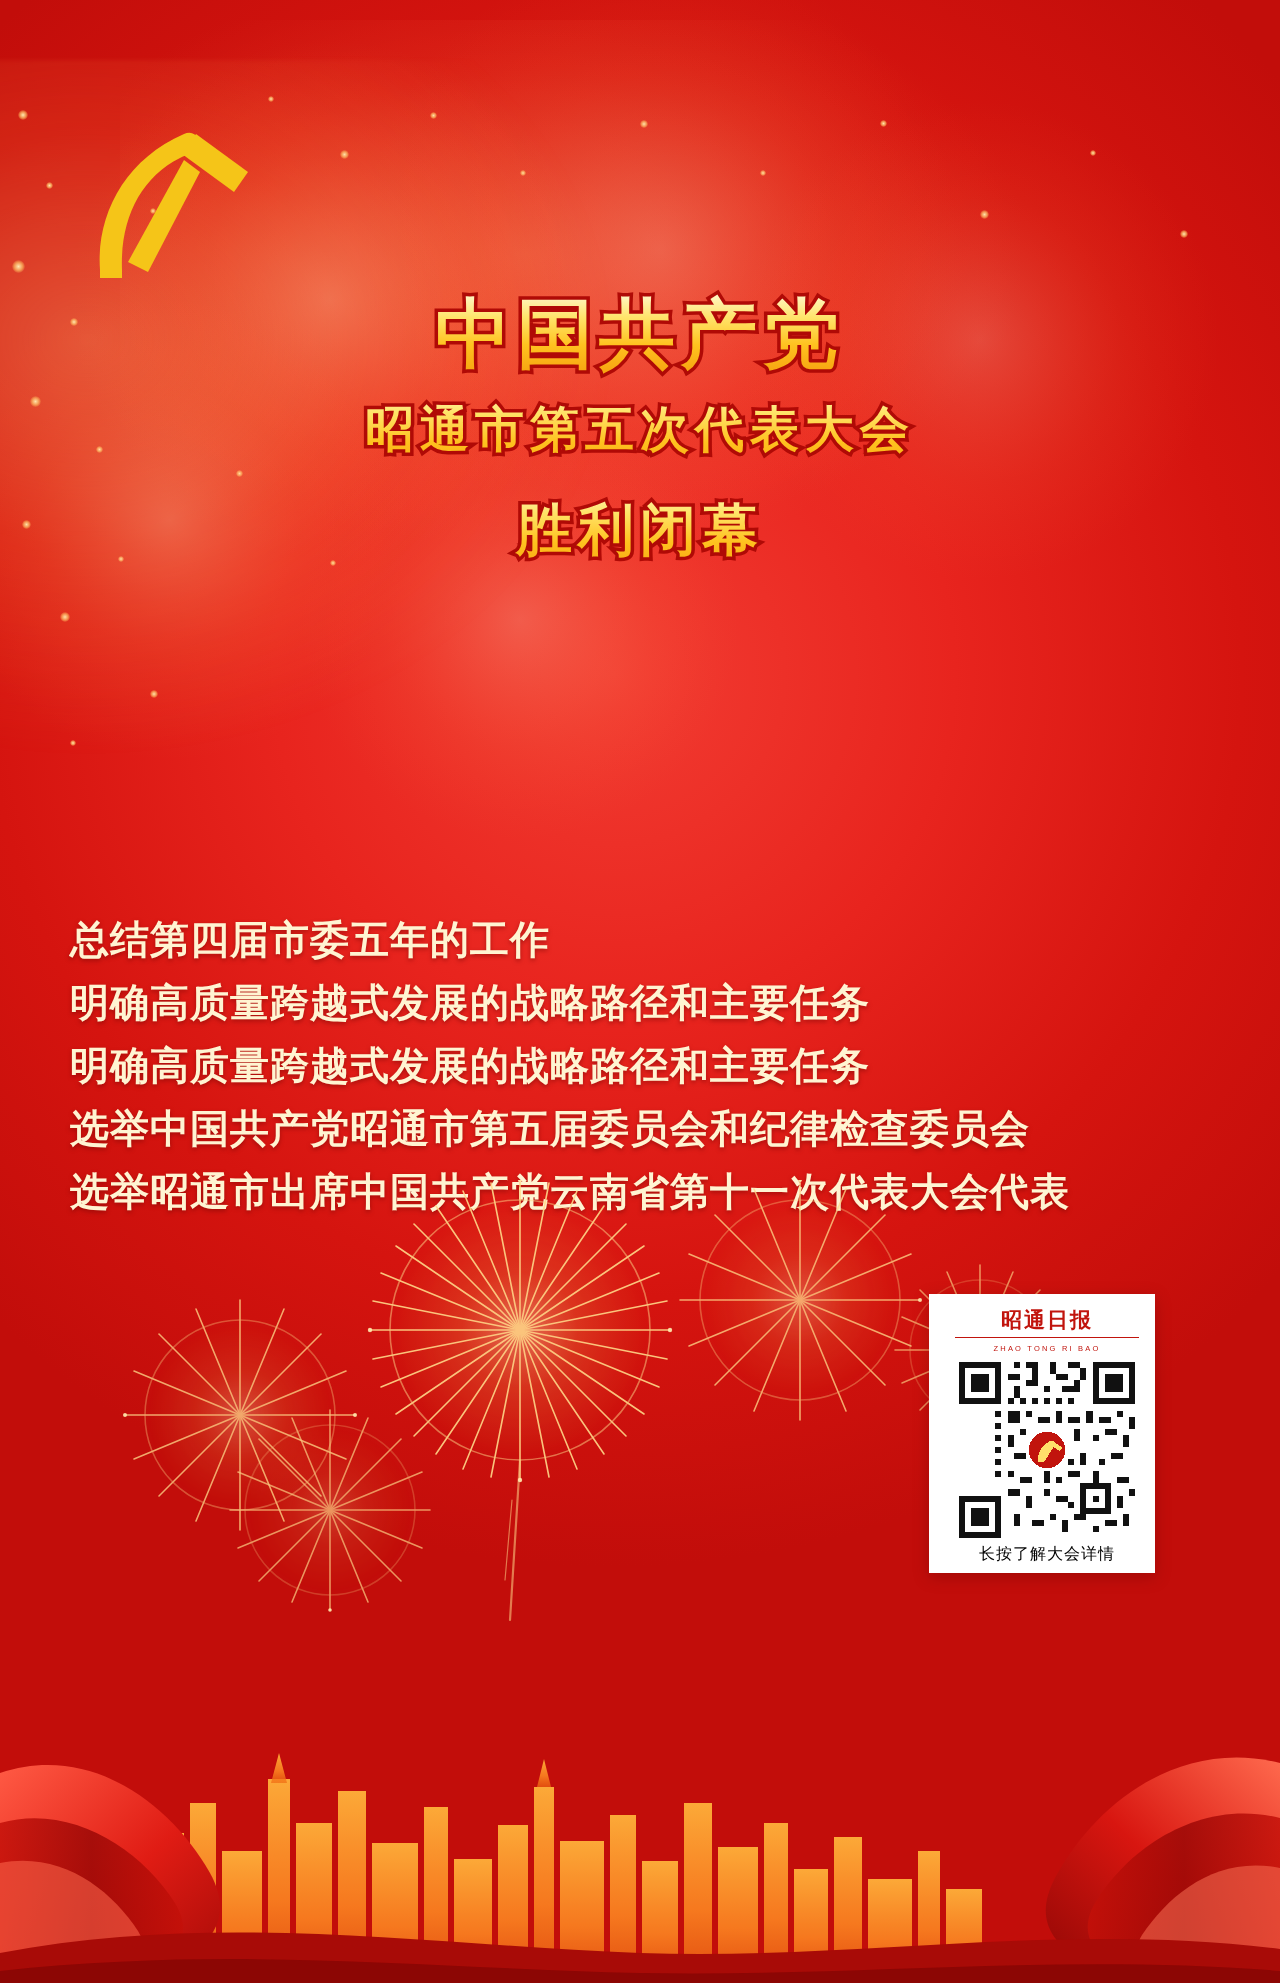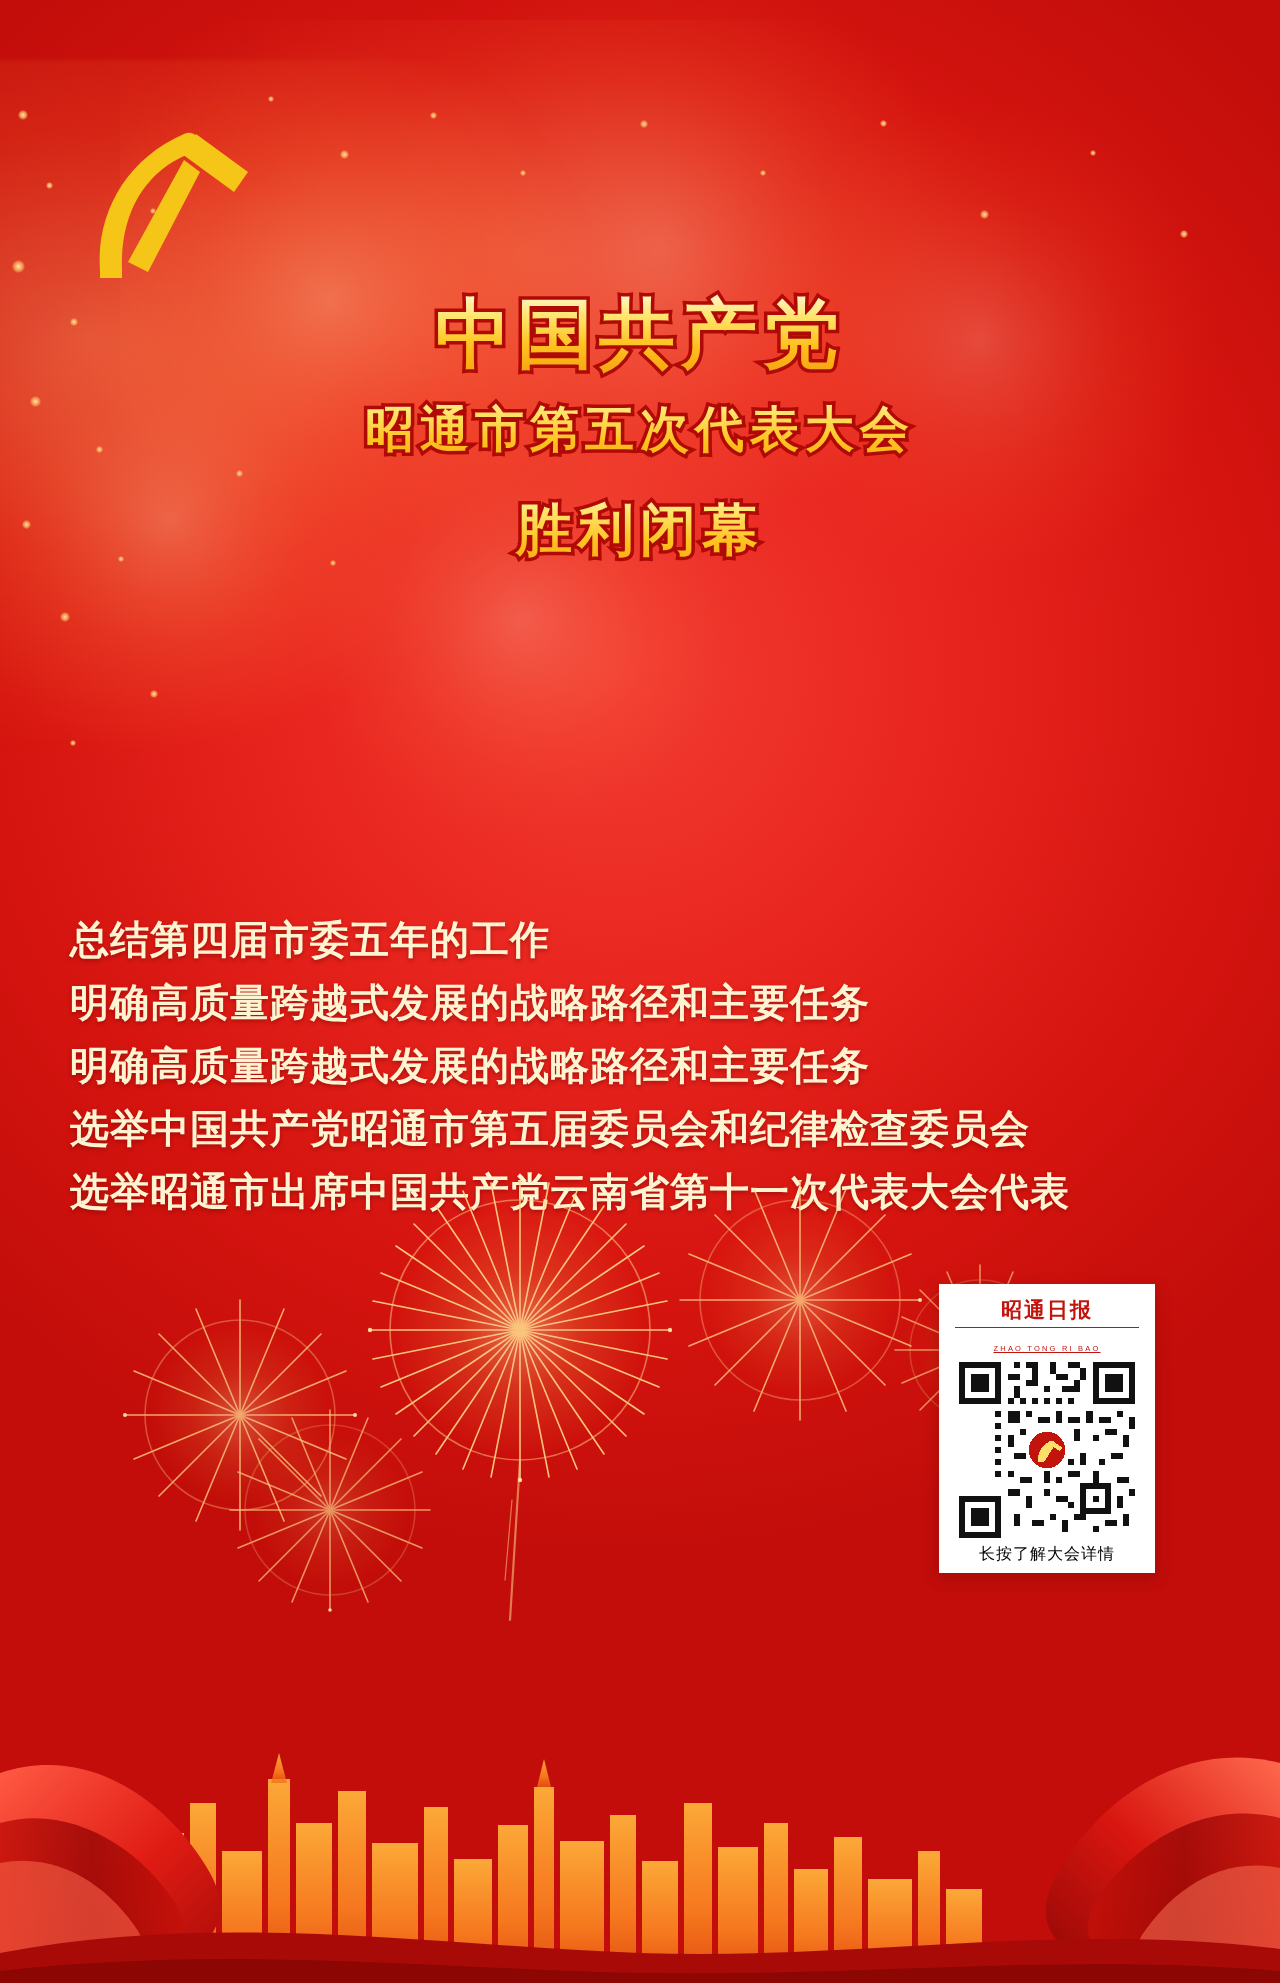--- a/index.html
+++ b/index.html
@@ -128,42 +128,41 @@
     pointer-events: none;
   }
 
   
   .qr-card {
     position: absolute;
     right: 125px;
     bottom: 410px;
     width: 196px;
     background: #fff;
-    padding: 10px 10px 6px 10px;
+    padding: 10px 10px 6px 20px;
     box-shadow: 0 4px 14px rgba(100,5,3,0.35);
   }
   .qr-logo {
     text-align: center;
     padding: 2px 0 3px 0;
   }
   .qr-logo .cn {
     font-family: "DejaVu Serif", "Liberation Serif", serif;
     font-weight: bold;
     color: #c1140d;
     font-size: 21px;
     letter-spacing: 2px;
     display: block;
   }
   .qr-logo .py {
     display: block;
     font-size: 7.5px;
     color: #c1140d;
     letter-spacing: 2.2px;
-    margin-top: 16px;
-    text-decoration: underline;
+    margin-top: 6px;
   }
   .qr-logo .rule {
     height: 1.5px;
     background: #c1140d;
     margin: 3px 6px 0 6px;
   }
   .qr-img {
     width: 176px;
     height: 176px;
     margin: 6px auto 0 auto;

